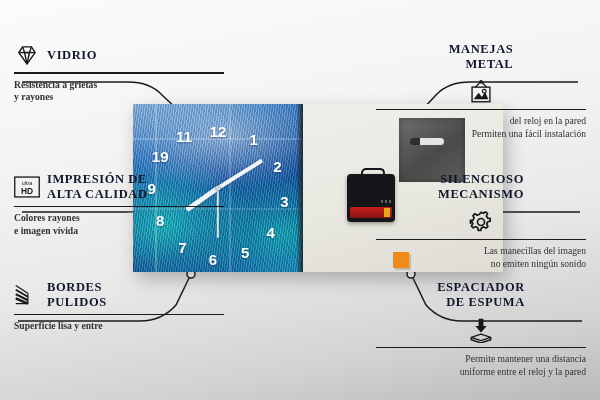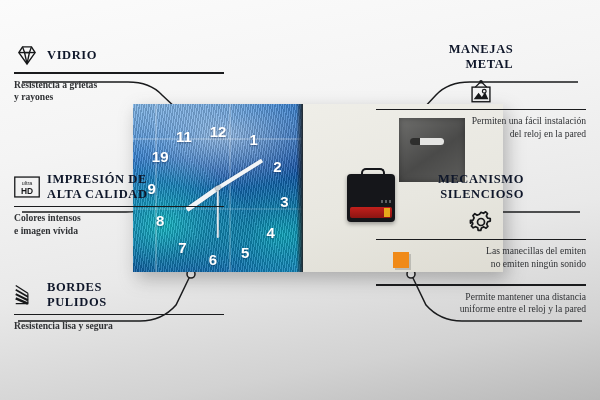--- a/index.html
+++ b/index.html
@@ -170,21 +170,21 @@
           <text x="17" y="23" text-anchor="middle" font-family="Liberation Sans, sans-serif" font-size="11" font-weight="bold" fill="#17181a">HD</text>
         </svg>
       </span>
       <div class="title">
         <div>IMPRESIÓN DE</div>
         <div>ALTA CALIDAD</div>
       </div>
     </div>
     <div class="rule"></div>
     <div class="desc">
-      <div>Colores intensos</div>
+      <div>Colores rayones</div>
       <div>e imagen vívida</div>
     </div>
   </div>
 
   <div class="callout left c-bl">
     <div class="head">
       <span class="ico">
         <svg viewBox="0 0 30 28" stroke="#17181a" fill="none" stroke-width="1.6">
           <path d="M2 3 L16 12"></path>
             <path d="M2 8 L16 16" stroke-width="2"></path>
@@ -193,21 +193,21 @@
           <path d="M16 12 V24 H2" stroke-width="1.4"></path>
         </svg>
       </span>
       <div class="title">
         <div>BORDES</div>
         <div>PULIDOS</div>
       </div>
     </div>
     <div class="rule"></div>
     <div class="desc">
-      <div>Resistencia lisa y segura</div>
+      <div>Superficie lisa y entre</div>
     </div>
   </div>
 
   <div class="callout right c-tr">
     <div class="head">
       <div class="title">
         <div>MANEJAS</div>
         <div>METAL</div>
       </div>
       <span class="ico">
@@ -215,46 +215,59 @@
           <path d="M16 2 L9 9 M16 2 L23 9"></path>
             <circle cx="16" cy="2.5" r="1.4" fill="#17181a"></circle>
           <rect x="5" y="9" width="22" height="18"></rect>
           <path d="M7 24 L13 16 L17 21 L21 15 L25 24 Z" fill="#17181a" stroke="none"></path>
           <circle cx="20" cy="14" r="2.3" fill="none" stroke="#17181a" stroke-width="1.5"></circle>
         </svg>
       </span>
     </div>
     <div class="rule"></div>
     <div class="desc">
+      <div>del reloj en la pared</div>
       <div>Permiten una fácil instalación</div>
-      <div>del reloj en la pared</div>
     </div>
   </div>
 
   <div class="callout right c-mr">
     <div class="head">
       <div class="title">
+        <div>SILENCIOSO</div>
         <div>MECANISMO</div>
-        <div>SILENCIOSO</div>
       </div>
       <span class="ico">
         <svg viewBox="0 0 32 32" fill="none" stroke="#17181a" stroke-width="2.1" stroke-linejoin="round">
           <path d="M16 4.2 l3.1 1.1 2.6-1.9 2.3 2.3-1.4 2.9 1.6 2.7 3.2.4v3.2l-3.1.8-1.3 2.8 1.5 2.8-2.3 2.3-2.8-1.6-2.9 1.3-.8 3.1h-3.2l-.5-3.2-2.7-1.4-2.9 1.4-2.3-2.3 1.8-2.7-1-3L3 17.3v-3.2l3.2-.5L7.5 11 6.1 8.1l2.3-2.3 2.8 1.8 2.9-1.2z"></path>
           <circle cx="16" cy="16" r="4.3"></circle>
         </svg>
       </span>
     </div>
     <div class="rule"></div>
     <div class="desc">
-      <div>Las manecillas del emiten</div>
+      <div>Las manecillas del imagen</div>
       <div>no emiten ningún sonido</div>
     </div>
   </div>
 
   <div class="callout right c-br">
+    <div class="head">
+      <div class="title">
+        <div>ESPACIADOR</div>
+        <div>DE ESPUMA</div>
+      </div>
+      <span class="ico">
+        <svg viewBox="0 0 32 32" fill="none" stroke="#17181a" stroke-width="1.7" stroke-linejoin="round">
+          <path d="M13 2 h6 v9 h4 l-7 8 -7-8 h4 z" fill="#17181a" stroke="none"></path>
+          <path d="M16 21 L28 25 L16 29 L4 25 Z"></path>
+          <path d="M4 25 v3 l12 4 12-4 v-3"></path>
+        </svg>
+      </span>
+    </div>
     <div class="rule"></div>
     <div class="desc">
       <div>Permite mantener una distancia</div>
       <div>uniforme entre el reloj y la pared</div>
     </div>
   </div>
 
 </div>
 
 </body></html>

